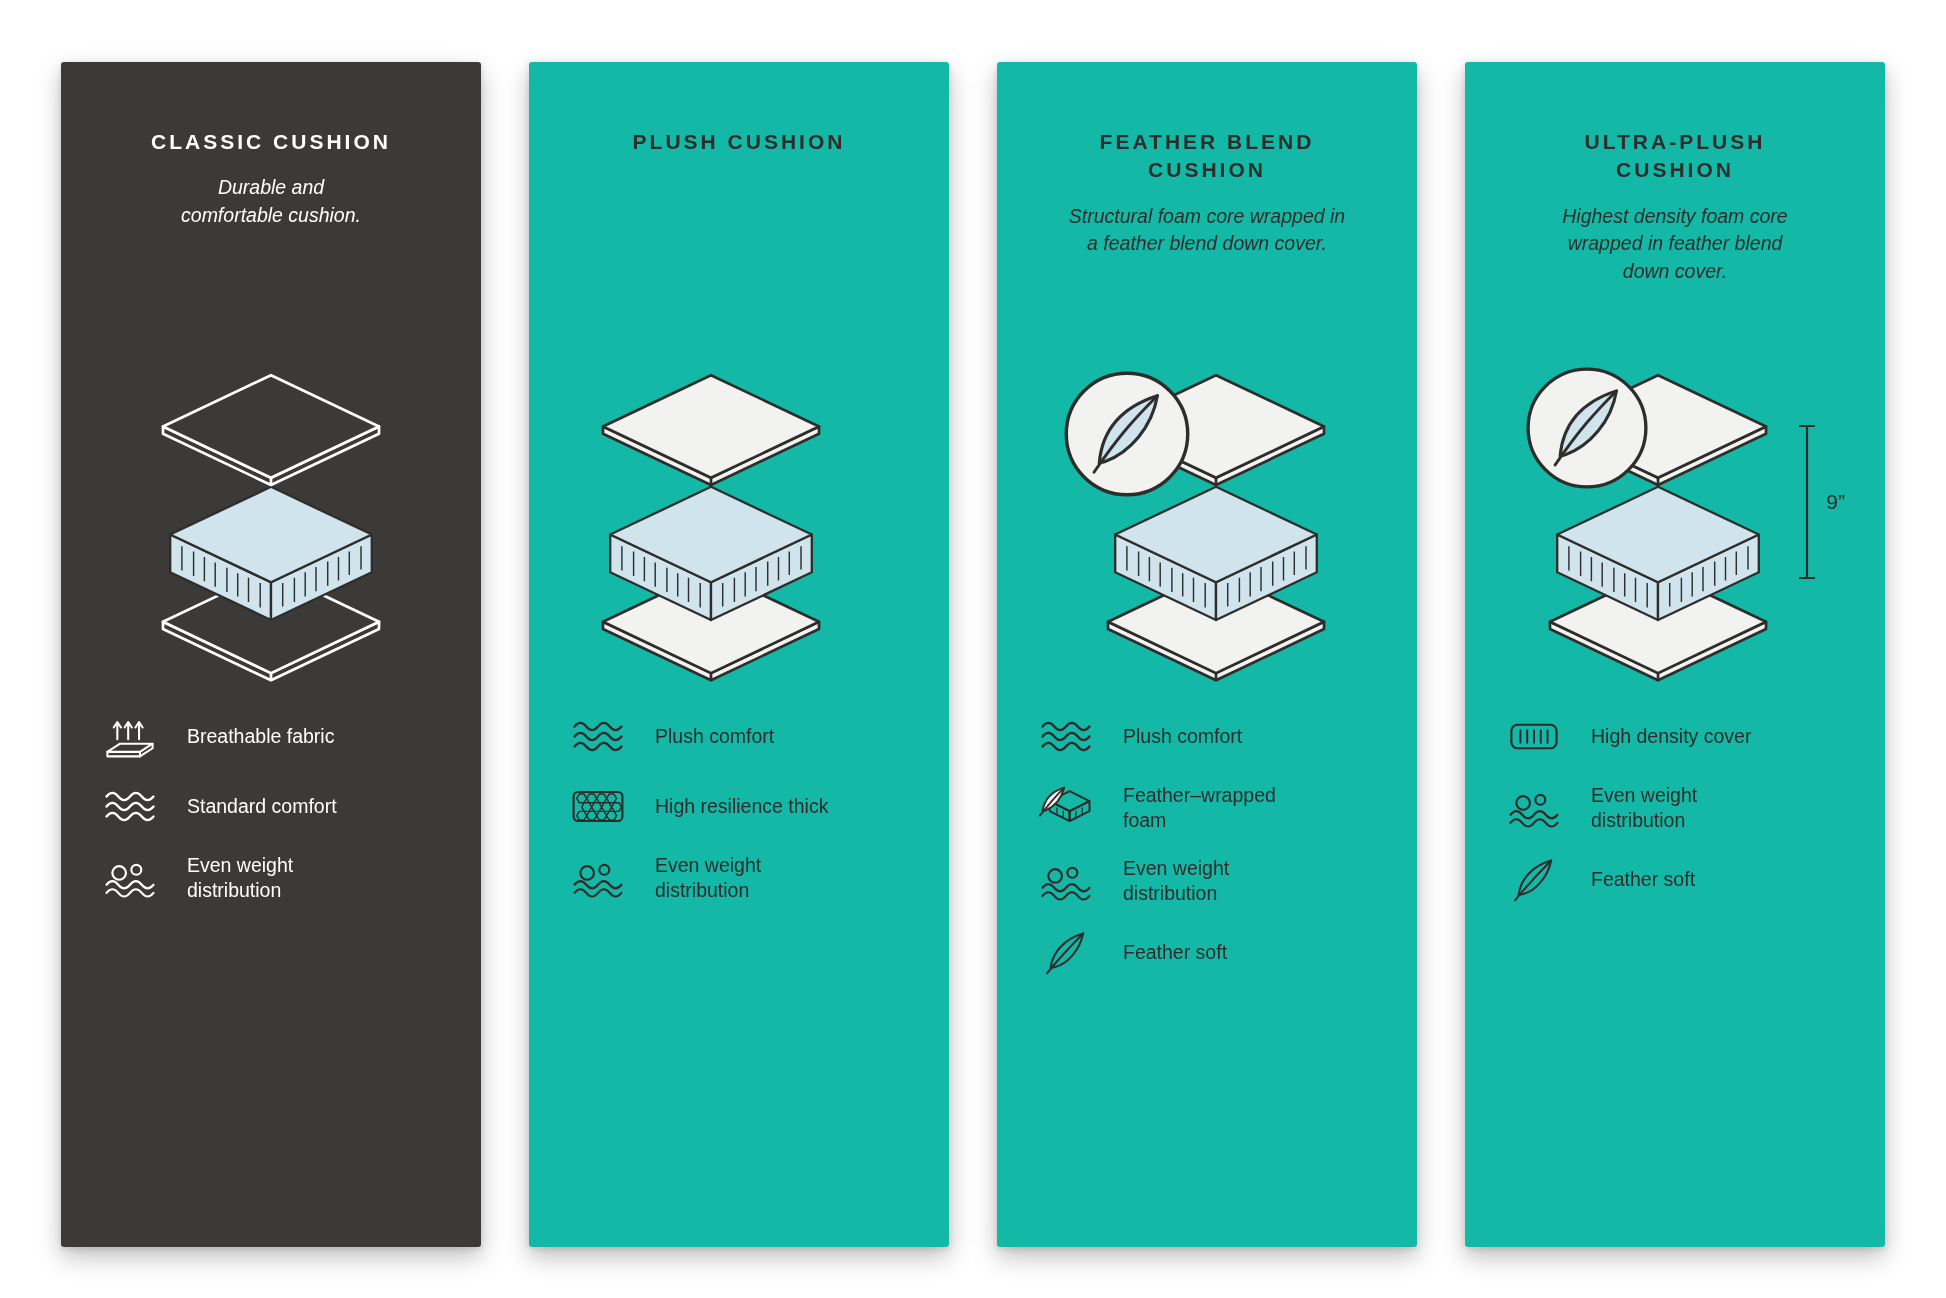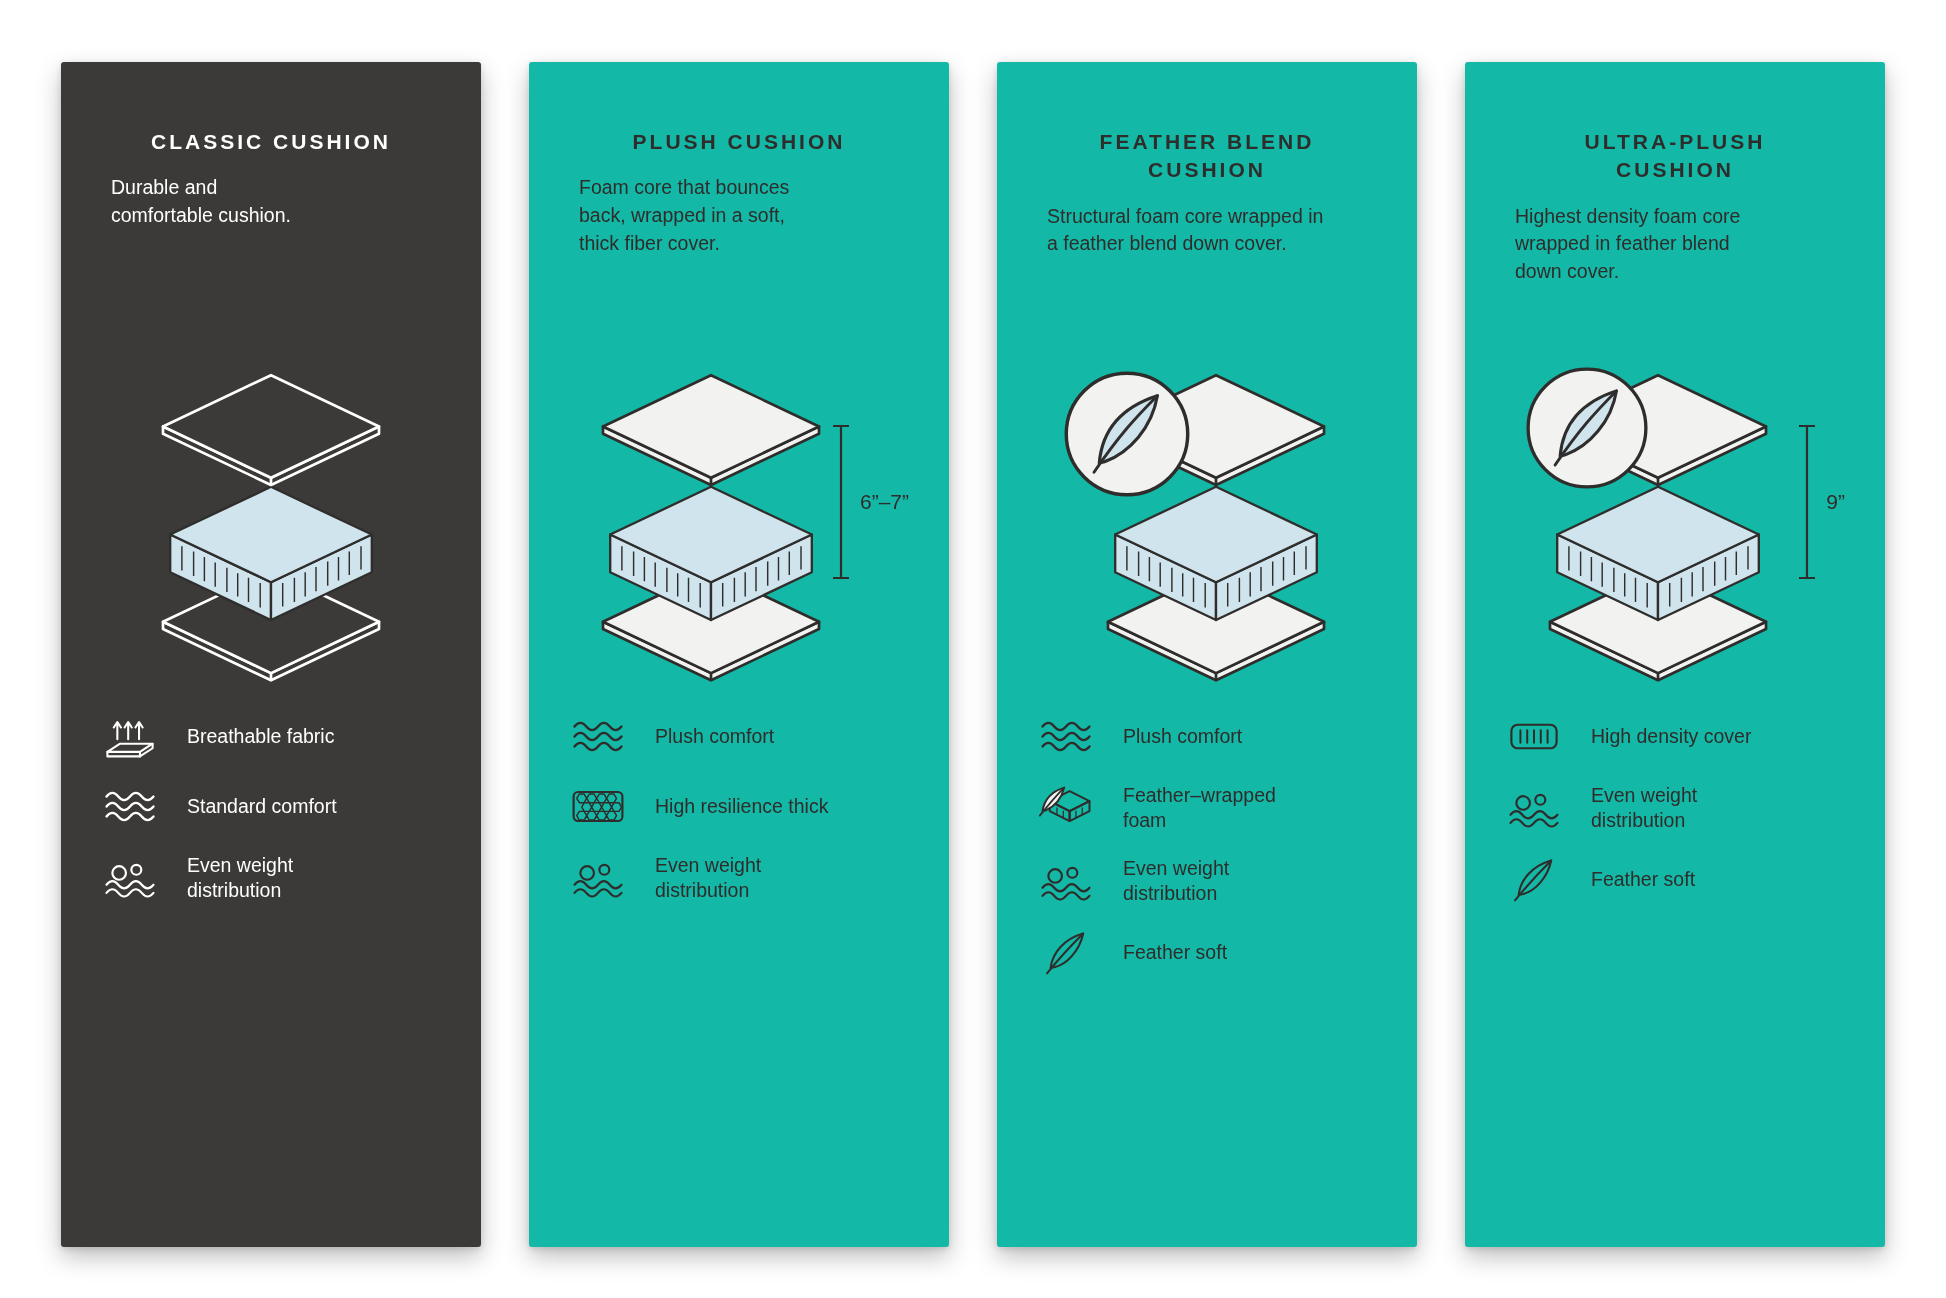--- a/index.html
+++ b/index.html
@@ -17,22 +17,22 @@
   }
   .panel--dark  { background:#3b3a38; color:#ffffff; --panel-bg:#3b3a38; }
   .panel--light { background:#14b8a6; color:#2e2d2b; --panel-bg:#f2f2f1; }
 
   .panel-header { height:210px; }
   .panel-title {
     font-size:21px; font-weight:bold; letter-spacing:3px; text-align:center;
     margin-top:20px; line-height:1.35; white-space:pre-line;
   }
   .panel-desc {
-    font-size:19.5px; text-align:left; margin:18px auto 0; max-width:320px;
-    line-height:1.42; white-space:pre-line;
+    font-size:19.5px; text-align:center; margin:18px auto 0; max-width:320px;
+    line-height:1.42; white-space:pre-line;font-style:italic;
   }
 
   .diagram {
     position:relative; height:375px;
     display:flex; align-items:center; justify-content:center;
   }
   .cushion-svg { width:288px; height:315px; display:block; }
   .diagram--measure .cushion-svg { margin-right:56px; }
   .diagram--badge .cushion-svg { margin-left:18px; }
   .diagram--badge.diagram--measure .cushion-svg { margin-left:6px; margin-right:40px; }
@@ -205,34 +205,25 @@
             </svg>
           </span>
         <span class="feature-label">Even weight distribution</span>
       </li>
     </ul>
   </section>
 
   <section class="panel panel--light">
     <header class="panel-header">
       <h2 class="panel-title">PLUSH CUSHION</h2>
-      <p class="panel-desc">Foam core that bounces
-back, wrapped in a soft,
-thick fiber cover.</p>
     </header>
     <div class="diagram diagram--measure">
       <svg class="cushion-svg">
           <use href="#sym-cushion"></use>
         </svg>
-      <span class="measure">
-        <svg class="measure-line" viewBox="0 0 26 160">
-          <path d="M5,4 H21 M13,4 V156 M5,156 H21" fill="none" stroke="currentColor" stroke-width="2.2"></path>
-        </svg>
-        <span class="measure-label">6”–7”</span>
-      </span>
     </div>
     <ul class="features">
       <li class="feature">
         <span class="feature-icon">
             <svg>
               <use href="#icon-waves"></use>
             </svg>
           </span>
         <span class="feature-label">Plush comfort</span>
       </li>

